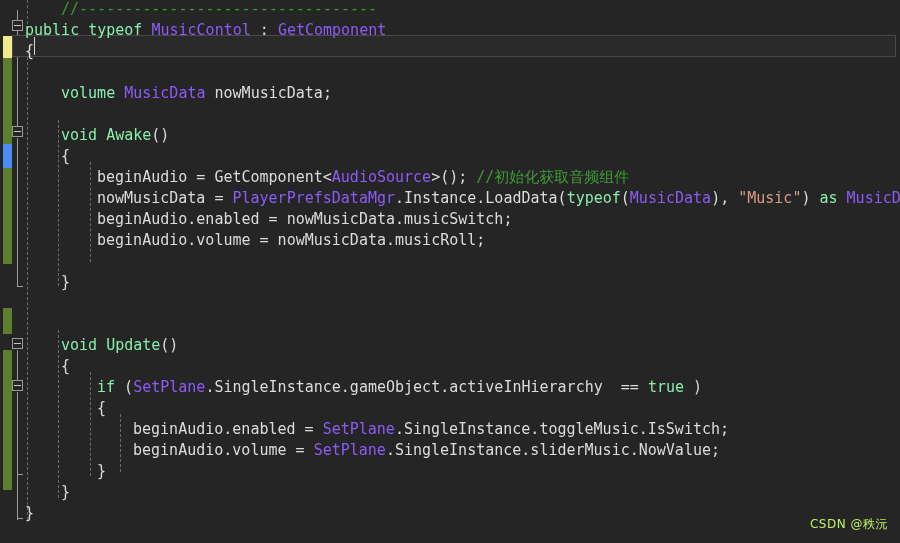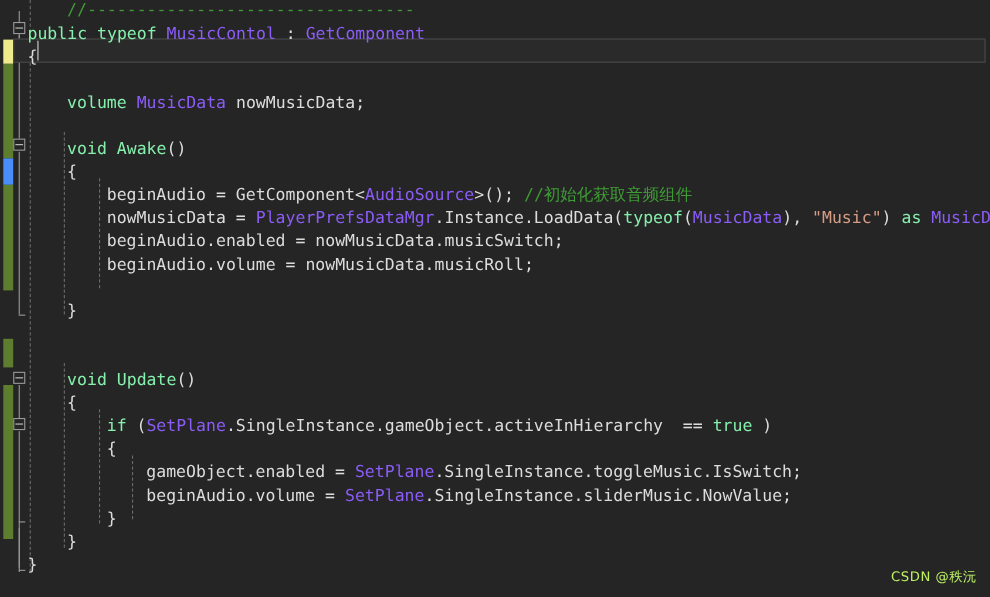--- a/index.html
+++ b/index.html
@@ -178,21 +178,21 @@
       <div class="line" style="top: 209px; left: 97px;"><span class="id">beginAudio.enabled = nowMusicData.musicSwitch;</span></div>
       <div class="line" style="top: 230px; left: 97px;"><span class="id">beginAudio.volume = nowMusicData.musicRoll;</span></div>
       <div class="line" style="top: 251px; left: 25px;"></div>
       <div class="line" style="top: 272px; left: 61px;"><span class="brc">}</span></div>
       <div class="line" style="top: 293px; left: 25px;"></div>
       <div class="line" style="top: 314px; left: 25px;"></div>
       <div class="line" style="top: 335px; left: 61px;"><span class="kw">void</span><span class="pun"> </span><span class="kw">Update</span><span class="pun">()</span></div>
       <div class="line" style="top: 356px; left: 61px;"><span class="brc">{</span></div>
       <div class="line" style="top: 377px; left: 97px;"><span class="kw">if</span><span class="pun"> (</span><span class="typ">SetPlane</span><span class="id">.SingleInstance.gameObject.activeInHierarchy  == </span><span class="kw">true</span><span class="pun"> )</span></div>
       <div class="line" style="top: 398px; left: 97px;"><span class="brc">{</span></div>
-      <div class="line" style="top: 419px; left: 133px;"><span class="id">gameObject.enabled = </span><span class="typ">SetPlane</span><span class="id">.SingleInstance.toggleMusic.IsSwitch;</span></div>
+      <div class="line" style="top: 419px; left: 133px;"><span class="id">beginAudio.enabled = </span><span class="typ">SetPlane</span><span class="id">.SingleInstance.toggleMusic.IsSwitch;</span></div>
       <div class="line" style="top: 440px; left: 133px;"><span class="id">beginAudio.volume = </span><span class="typ">SetPlane</span><span class="id">.SingleInstance.sliderMusic.NowValue;</span></div>
       <div class="line" style="top: 461px; left: 97px;"><span class="brc">}</span></div>
       <div class="line" style="top: 482px; left: 61px;"><span class="brc">}</span></div>
       <div class="line" style="top: 503px; left: 25px;"><span class="brc">}</span></div>
     </div>
 
   <div class="watermark">CSDN @秩沅</div>
 
 </div>
 

